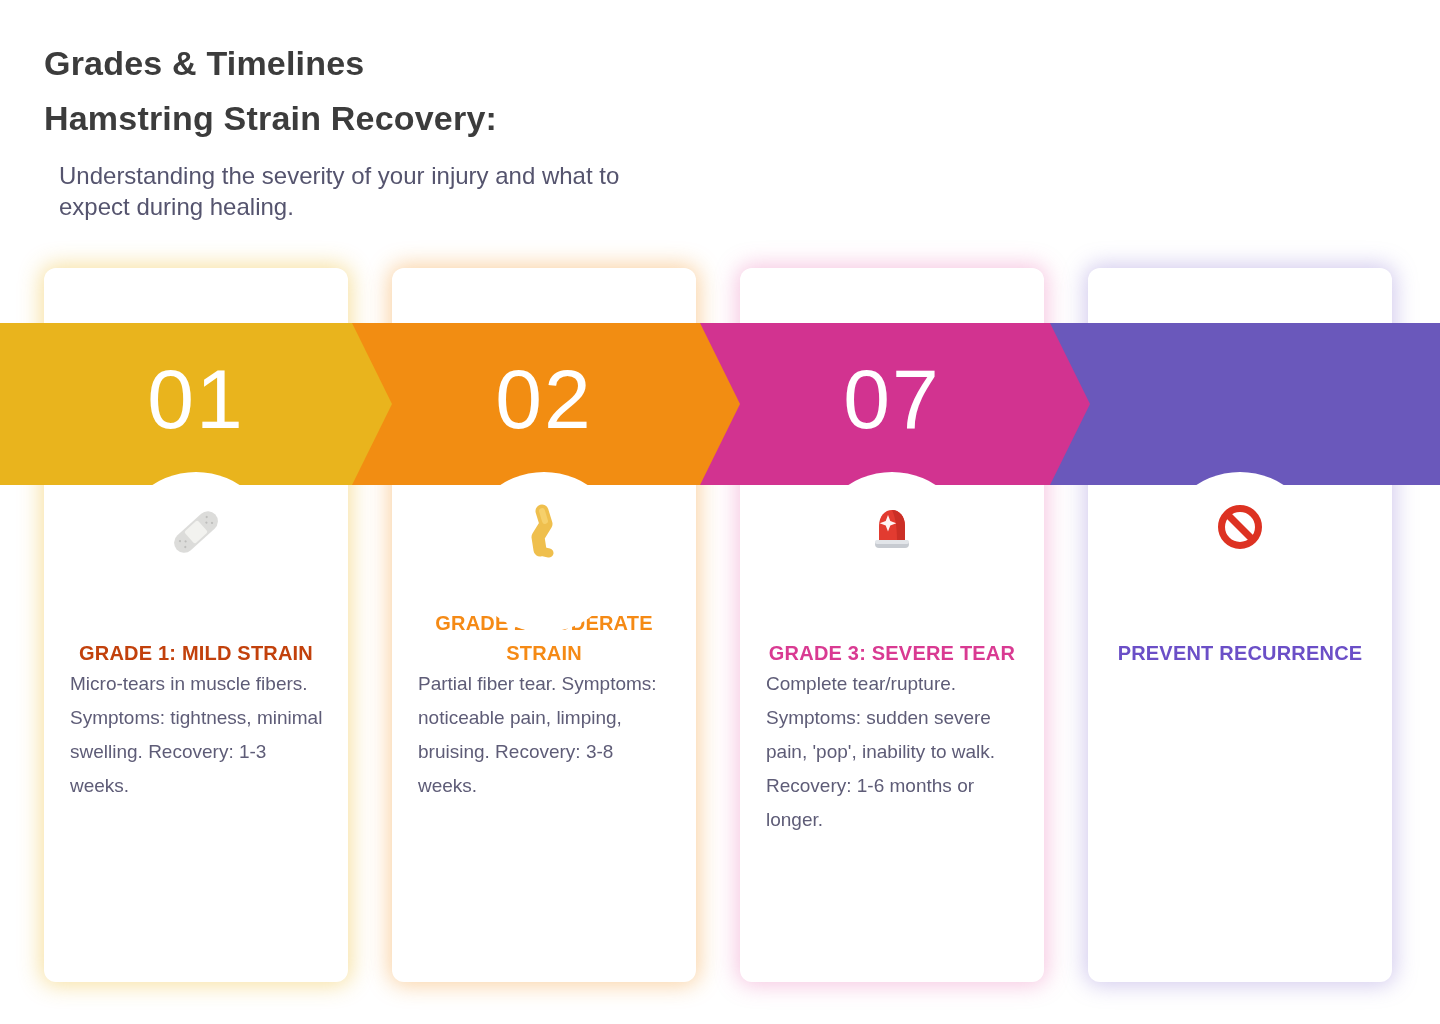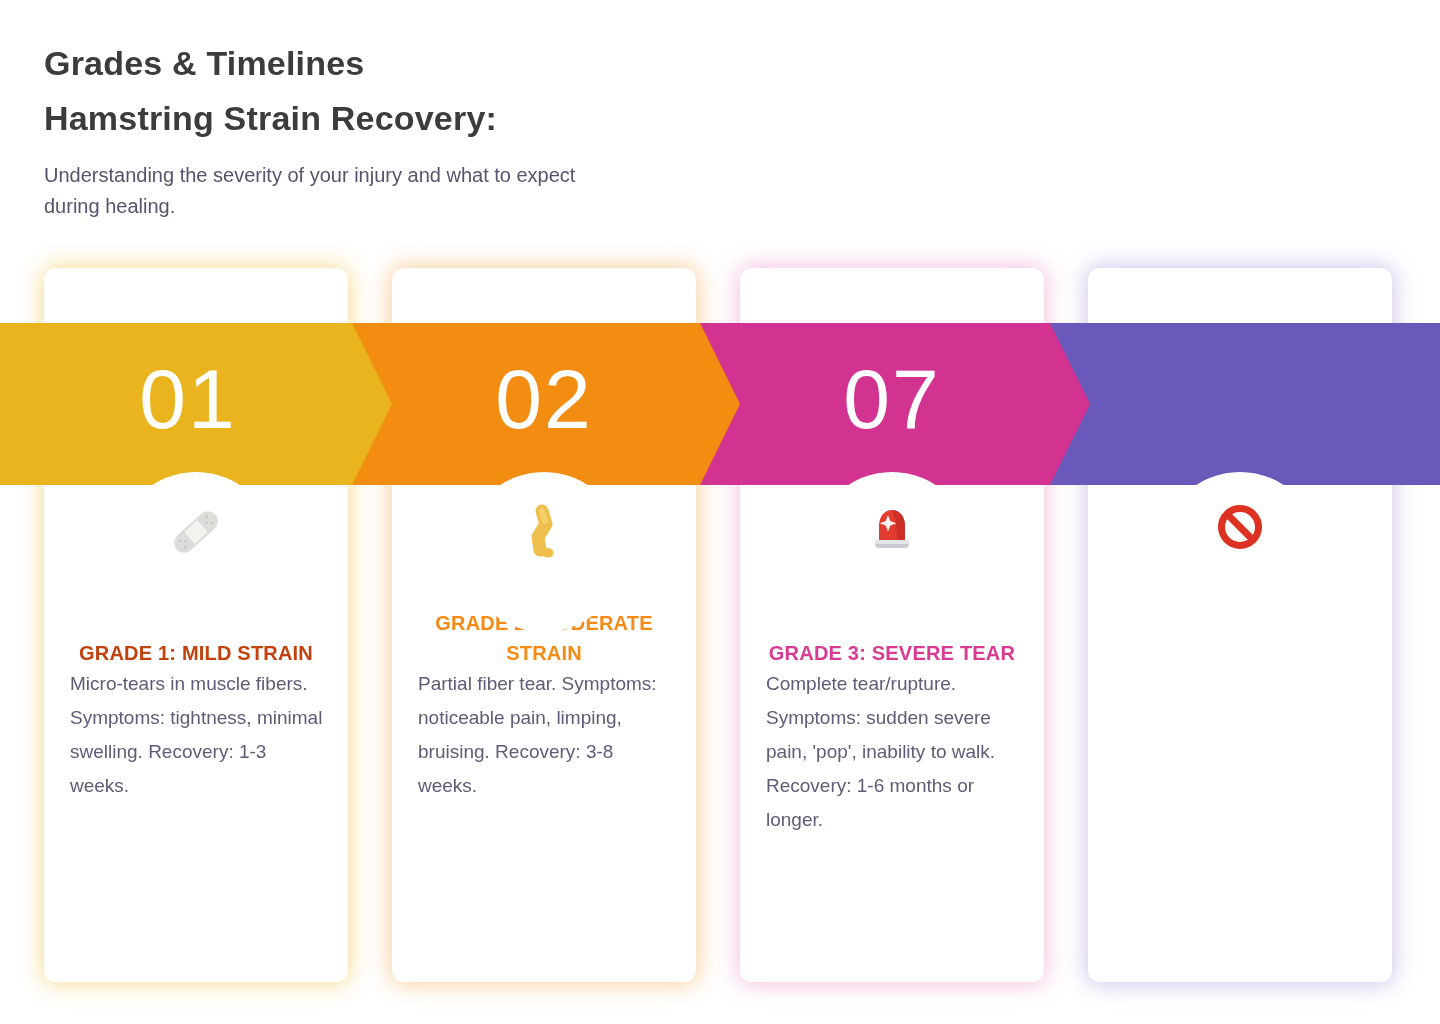--- a/index.html
+++ b/index.html
@@ -11,22 +11,23 @@
     overflow:hidden;
   }
 
   
   .header { position:absolute; left:44px; top:36px; width:720px; }
   .title-line {
     font-size:34px; font-weight:700; color:#3c3c3c; line-height:55px;
     letter-spacing:0.2px;
   }
   .subtitle {
-    margin-top:14px; font-size:20px; line-height:31px; color:#55546e;
+    margin-top:14px; font-size:24px; line-height:31px; color:#55546e;
     max-width:590px;
+    margin-left:15px;
   }
 
   
   .card {
     position:absolute; top:268px; width:304px; height:714px;
     background:#ffffff; border-radius:12px;
   }
   .card.c0 { left:44px;  box-shadow:0 0 22px 3px rgba(238,186,43,0.45); }
   .card.c1 { left:392px; box-shadow:0 0 22px 3px rgba(243,142,24,0.40); }
   .card.c2 { left:740px; box-shadow:0 0 22px 3px rgba(230,90,165,0.35); }
@@ -65,21 +66,21 @@
   }
   .dome.d0 { left:116px; } .dome.d1 { left:464px; }
   .dome.d2 { left:812px; } .dome.d3 { left:1160px; }
 
   .step-num {
     position:absolute; top:0; height:162px; width:200px; z-index:5;
     display:flex; align-items:center; justify-content:center;
     color:#ffffff; font-size:84px; font-weight:400; letter-spacing:2px;
     padding-bottom:10px;
   }
-  .step-num.n0 { left:88px; }  .step-num.n1 { left:444px; }
+  .step-num.n0 { left:96px; }  .step-num.n1 { left:444px; }
   .step-num.n2 { left:792px; } .step-num.n3 { left:1140px; }
 </style>
 </head>
 <body>
 
 <div class="header">
   <div class="title">
     <div class="title-line">Grades &amp; Timelines</div>
     <div class="title-line">Hamstring Strain Recovery:</div>
   </div>
@@ -131,20 +132,21 @@
   <div class="step-body">Complete tear/rupture. Symptoms: sudden severe pain, 'pop', inability to walk. Recovery: 1-6 months or longer.</div>
 </div>
 
 <div class="card c3">
   <div class="icon-wrap">
     <svg width="46" height="46" viewBox="0 0 46 46">
       <circle cx="23" cy="23" r="18.5" fill="none" stroke="#dd3222" stroke-width="7"></circle>
       <line x1="10" y1="10" x2="36" y2="36" stroke="#dd3222" stroke-width="7"></line>
     </svg>
   </div>
+  <div class="step-heading fg3" style="color: rgb(107, 79, 199);">PREVENT RECURRENCE</div>
 </div>
 
 <div class="band">
   <div class="seg g0 bg0" style="background: rgb(233, 180, 29);">
       <div class="tip bg0" style="background: rgb(233, 180, 29);"></div>
     </div>
   <div class="seg g1 bg1" style="background: rgb(242, 141, 18);">
       <div class="tip bg1" style="background: rgb(242, 141, 18);"></div>
     </div>
   <div class="seg g2 bg2" style="background: rgb(210, 51, 144);">

